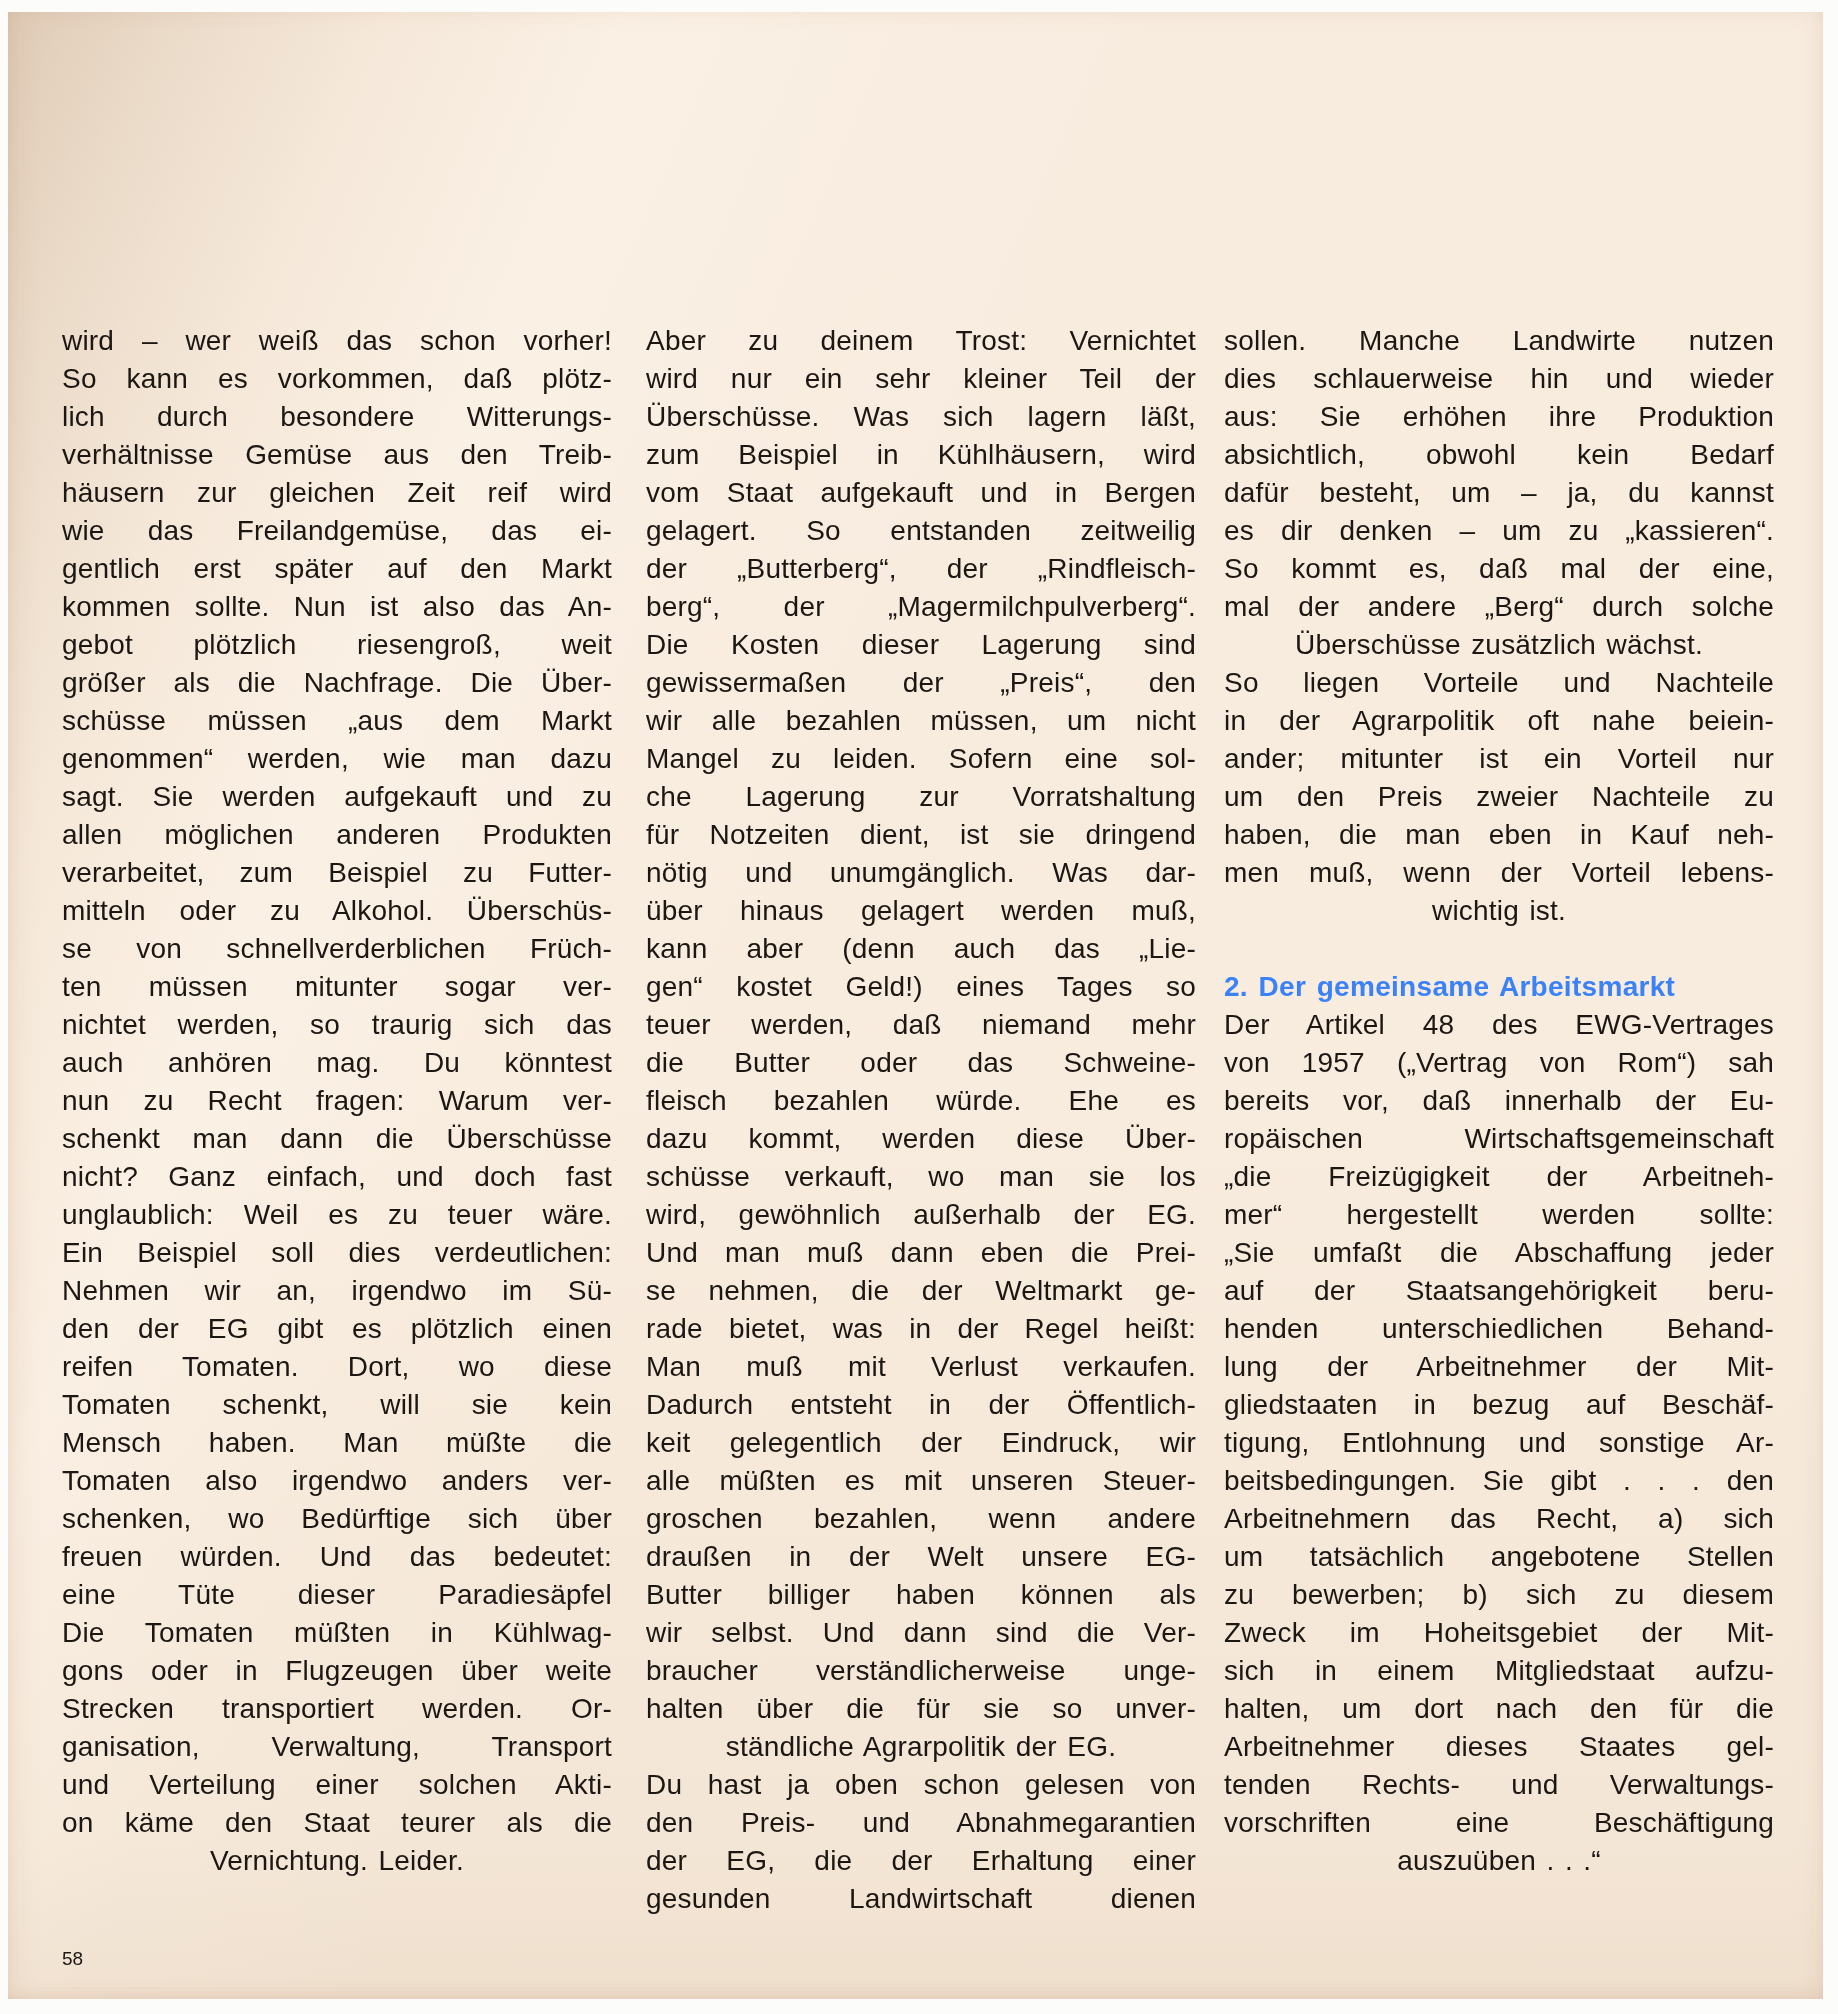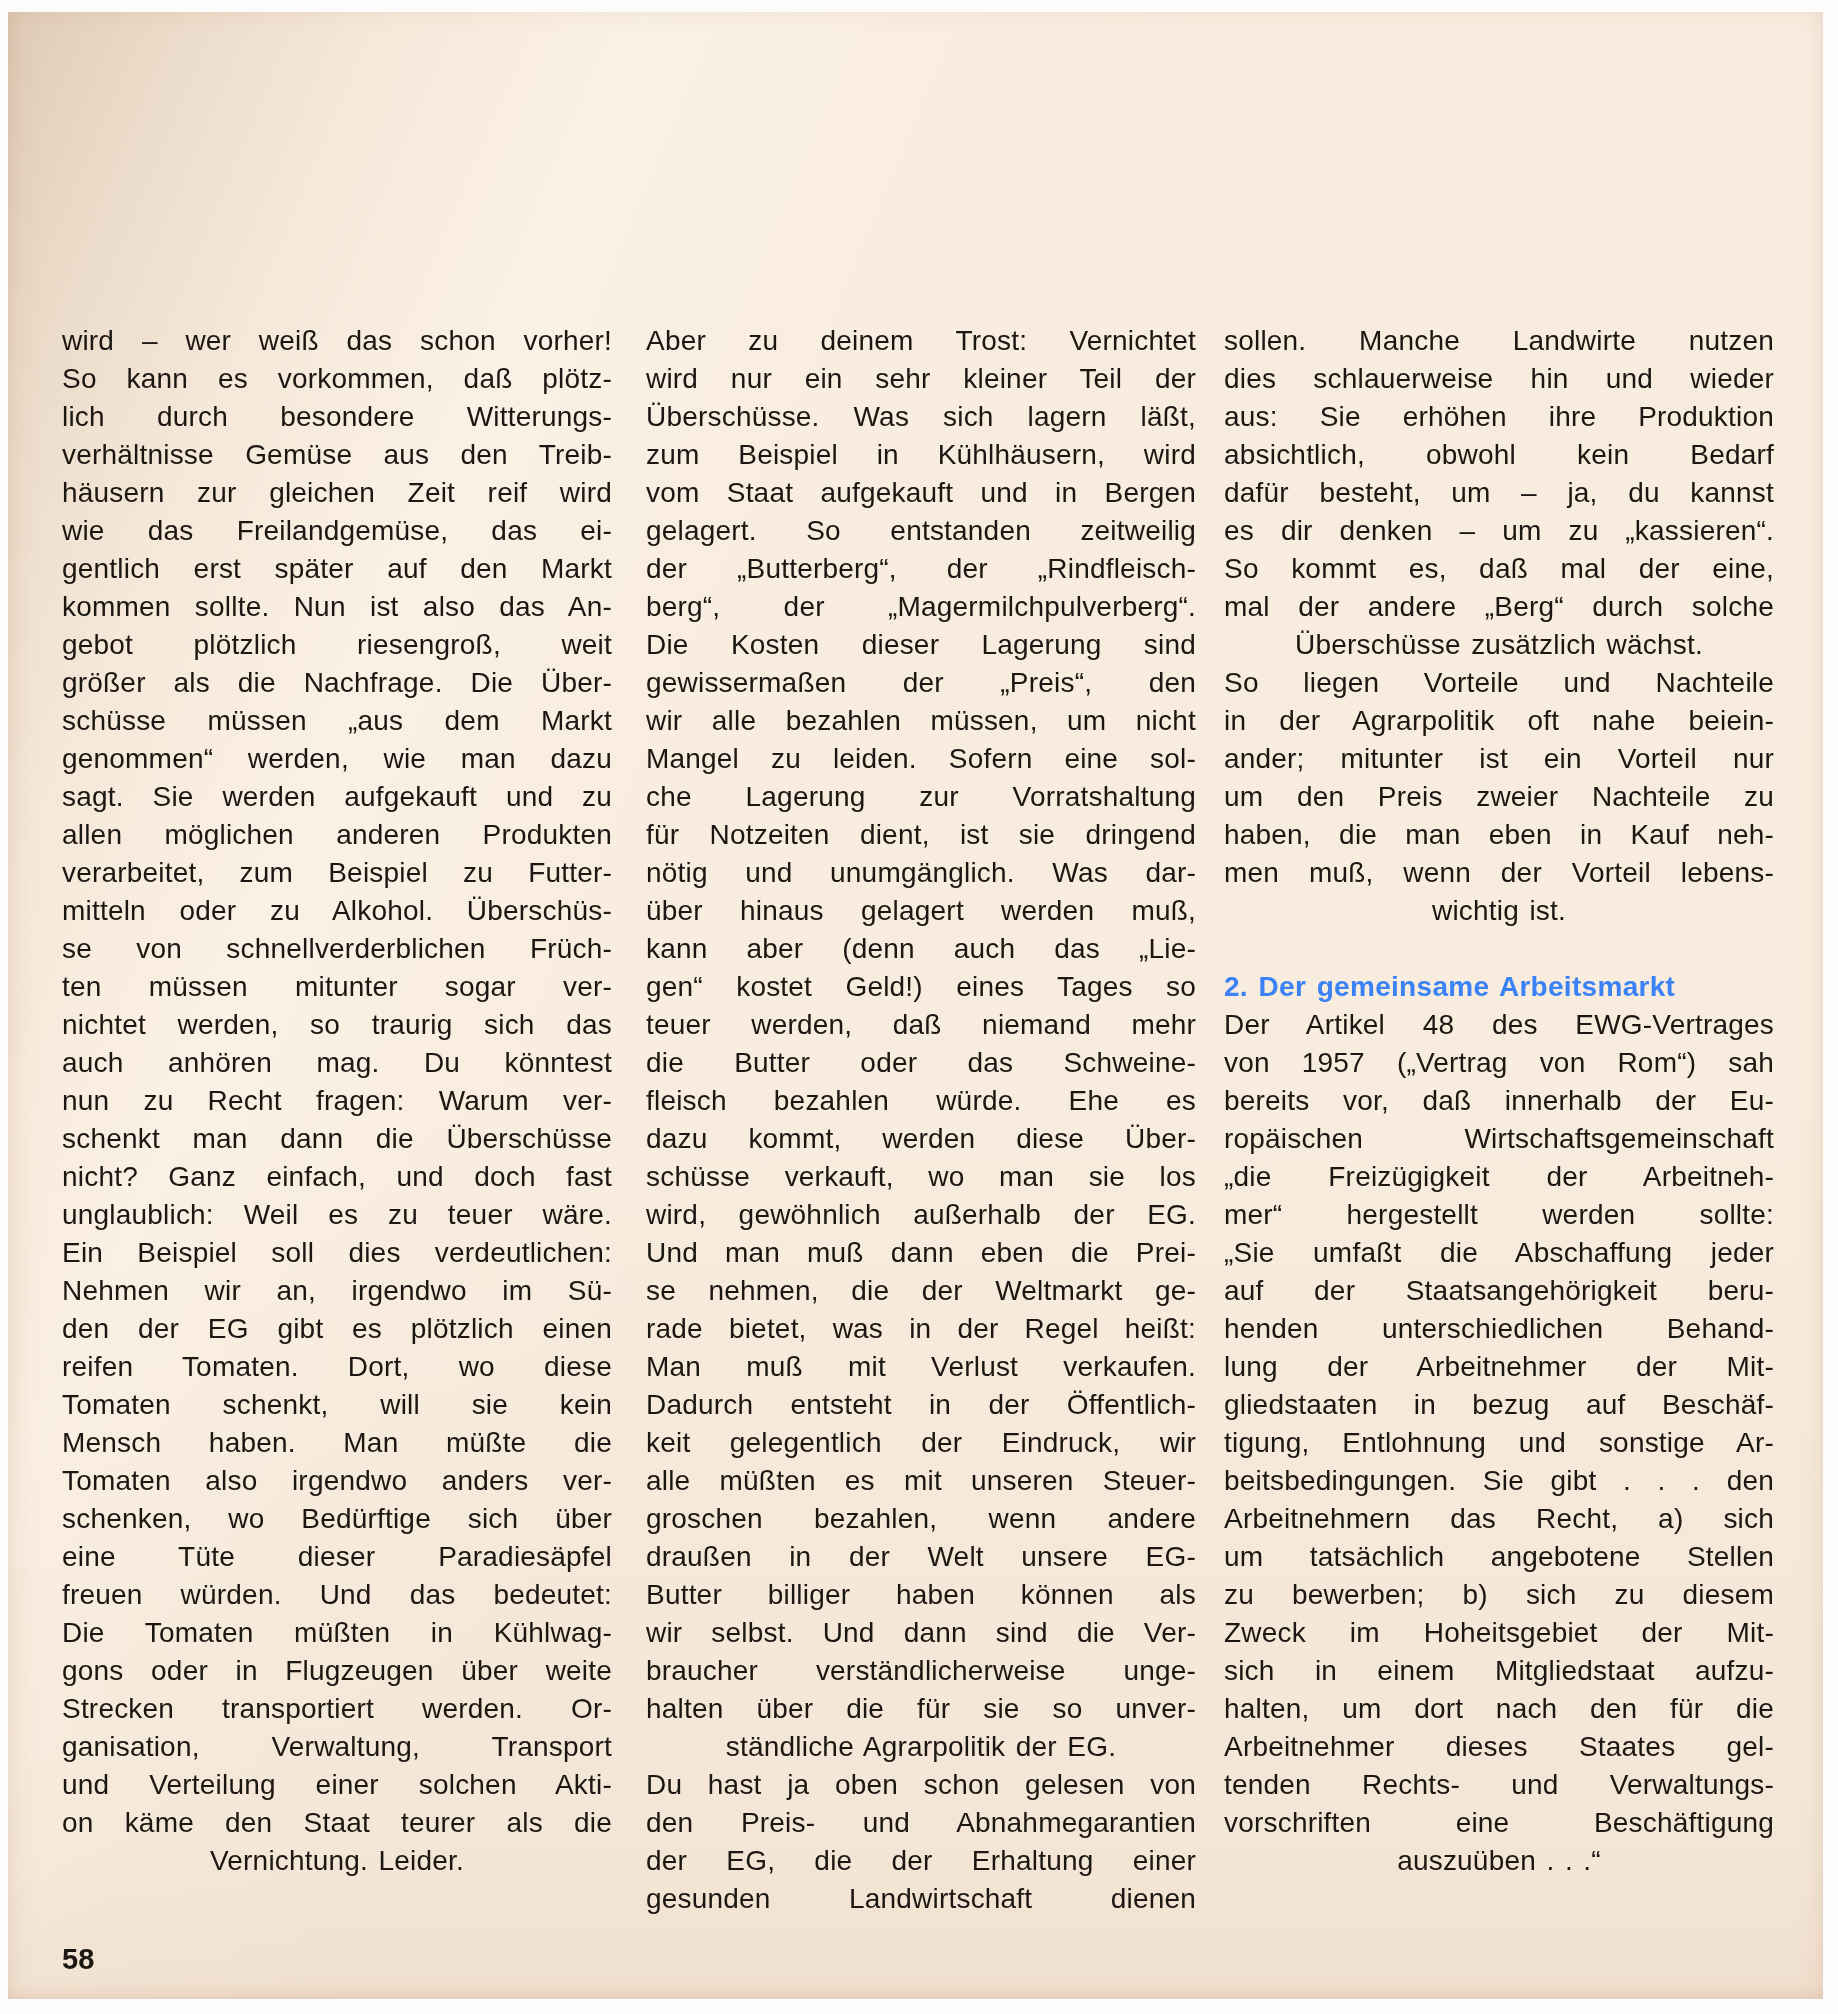--- a/index.html
+++ b/index.html
@@ -70,23 +70,23 @@
     font-weight: 700;
     text-align: left;
     text-align-last: auto;
     letter-spacing: 0.3px;
     color: #3b82f6;
   }
   .page-number {
     position: absolute;
     left: 62px;
     top: 1940px;
-    font-size: 29px;
+    font-size: 19px;
     line-height: 38px;
-    font-weight: 700;
+    font-weight: 400;
     color: #1c1712;
   }
 </style>
 </head>
 <body>
 
 <div class="scan">
   <div class="paper"></div>
   <div class="col" id="col1">
       <div class="line">wird – wer weiß das schon vorher!</div>
@@ -114,22 +114,22 @@
       <div class="line">nicht? Ganz einfach, und doch fast</div>
       <div class="line">unglaublich: Weil es zu teuer wäre.</div>
       <div class="line">Ein Beispiel soll dies verdeutlichen:</div>
       <div class="line">Nehmen wir an, irgendwo im Sü-</div>
       <div class="line">den der EG gibt es plötzlich einen</div>
       <div class="line">reifen Tomaten. Dort, wo diese</div>
       <div class="line">Tomaten schenkt, will sie kein</div>
       <div class="line">Mensch haben. Man müßte die</div>
       <div class="line">Tomaten also irgendwo anders ver-</div>
       <div class="line">schenken, wo Bedürftige sich über</div>
+      <div class="line">freuen würden. Und das bedeutet:</div>
       <div class="line">eine Tüte dieser Paradiesäpfel</div>
-      <div class="line">freuen würden. Und das bedeutet:</div>
       <div class="line">Die Tomaten müßten in Kühlwag-</div>
       <div class="line">gons oder in Flugzeugen über weite</div>
       <div class="line">Strecken transportiert werden. Or-</div>
       <div class="line">ganisation, Verwaltung, Transport</div>
       <div class="line">und Verteilung einer solchen Akti-</div>
       <div class="line">on käme den Staat teurer als die</div>
       <div class="line flush">Vernichtung. Leider.</div>
     </div>
   <div class="col" id="col2">
       <div class="line">Aber zu deinem Trost: Vernichtet</div>

